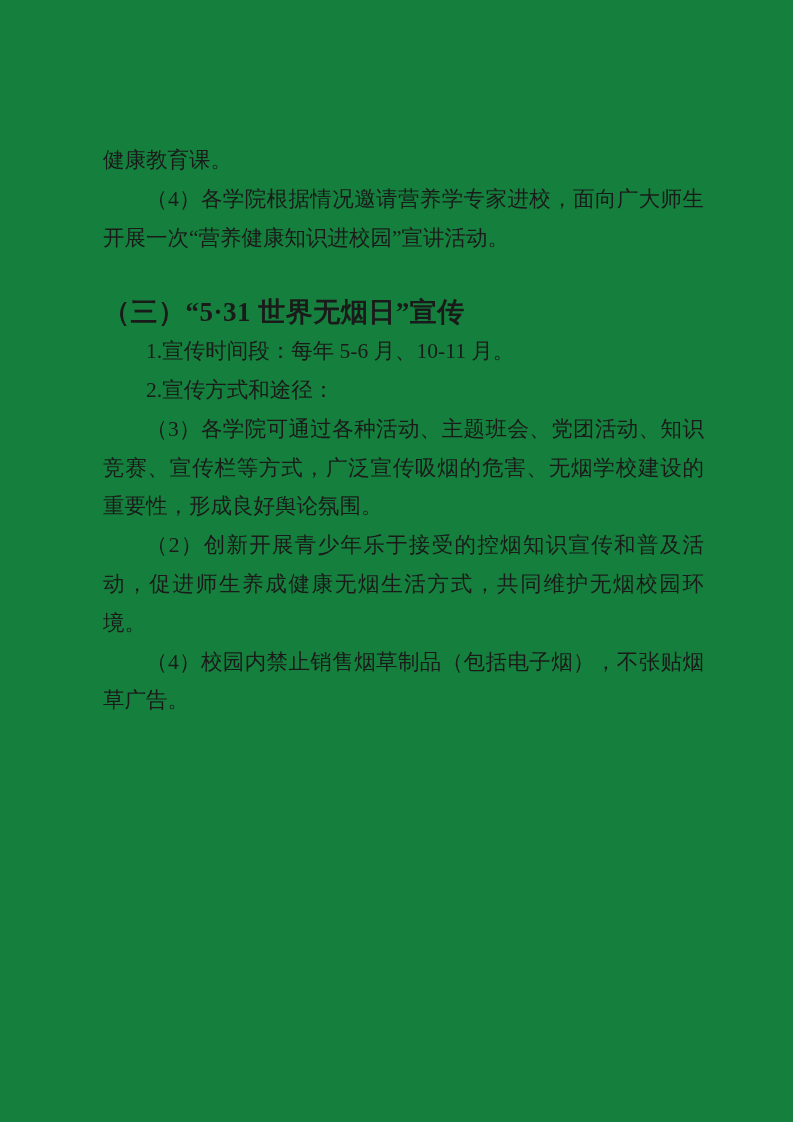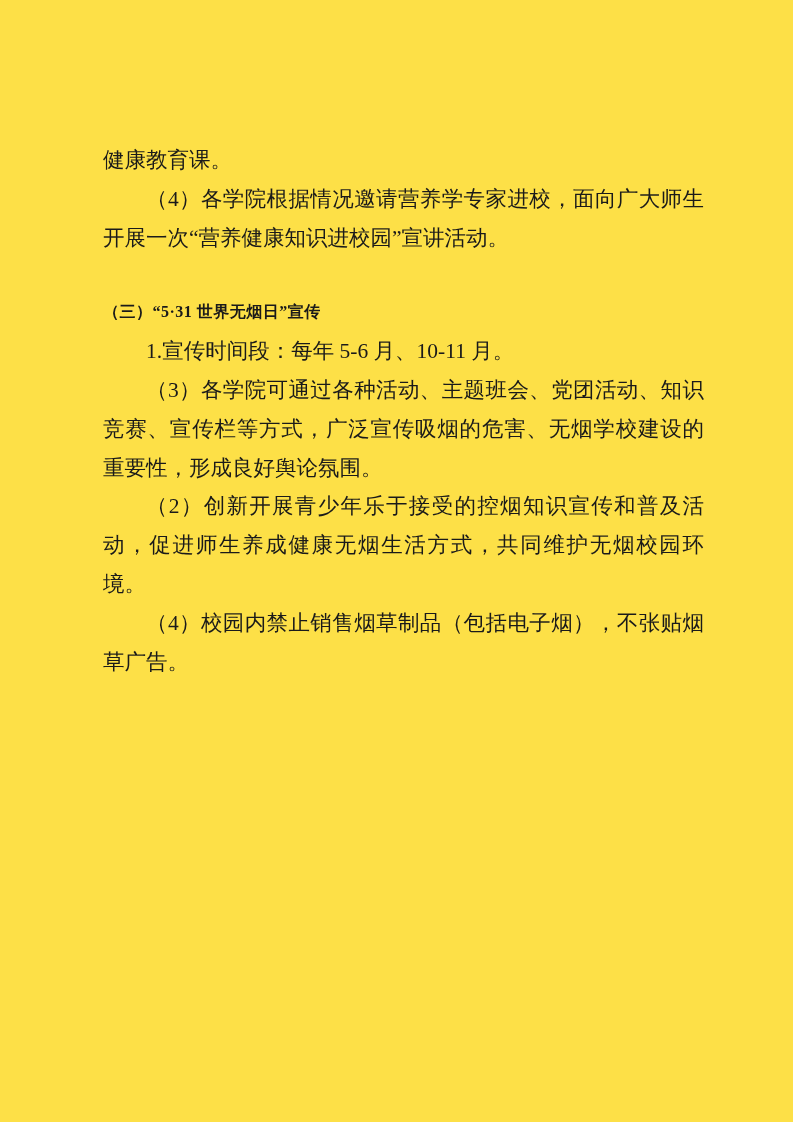--- a/index.html
+++ b/index.html
@@ -4,21 +4,21 @@
 <style>
   html, body {
     margin: 0;
     padding: 0;
     background: #ffffff;
   }
   .page {
     position: relative;
     width: 793px;
     height: 1122px;
-    background: #fde047;
+    background: #15803d;
     overflow: hidden;
     font-family: "Liberation Serif", "DejaVu Serif", serif;
   }
   .doc-body {
     position: absolute;
     left: 103px;
     top: 141px;
     width: 601px;
     color: #1a1a1a;
     font-size: 21.5px;
@@ -31,34 +31,35 @@
   }
   .p-indent {
     text-indent: 2em;
   }
   .p-flush {
     text-indent: 0;
   }
   .section-heading {
     margin: 0;
     margin-top: 36px !important;
-    font-size: 16px;
+    font-size: 27px;
     font-weight: bold;
     line-height: 38.8px;
     text-indent: 0;
     text-align: left;
     letter-spacing: 0.5px;
   }
 </style>
 </head>
 <body>
 
 <div class="page">
   <div class="doc-body">
     <p class="p-flush">健康教育课。</p>
     <p class="p-indent">（4）各学院根据情况邀请营养学专家进校，面向广大师生开展一次“营养健康知识进校园”宣讲活动。</p>
     <p class="section-heading">（三）“5·31 世界无烟日”宣传</p>
     <p class="p-indent">1.宣传时间段：每年 5-6 月、10-11 月。</p>
+    <p class="p-indent">2.宣传方式和途径：</p>
     <p class="p-indent">（3）各学院可通过各种活动、主题班会、党团活动、知识竞赛、宣传栏等方式，广泛宣传吸烟的危害、无烟学校建设的重要性，形成良好舆论氛围。</p>
     <p class="p-indent">（2）创新开展青少年乐于接受的控烟知识宣传和普及活动，促进师生养成健康无烟生活方式，共同维护无烟校园环境。</p>
     <p class="p-indent">（4）校园内禁止销售烟草制品（包括电子烟），不张贴烟草广告。</p>
   </div>
 </div>
 
 </body></html>

